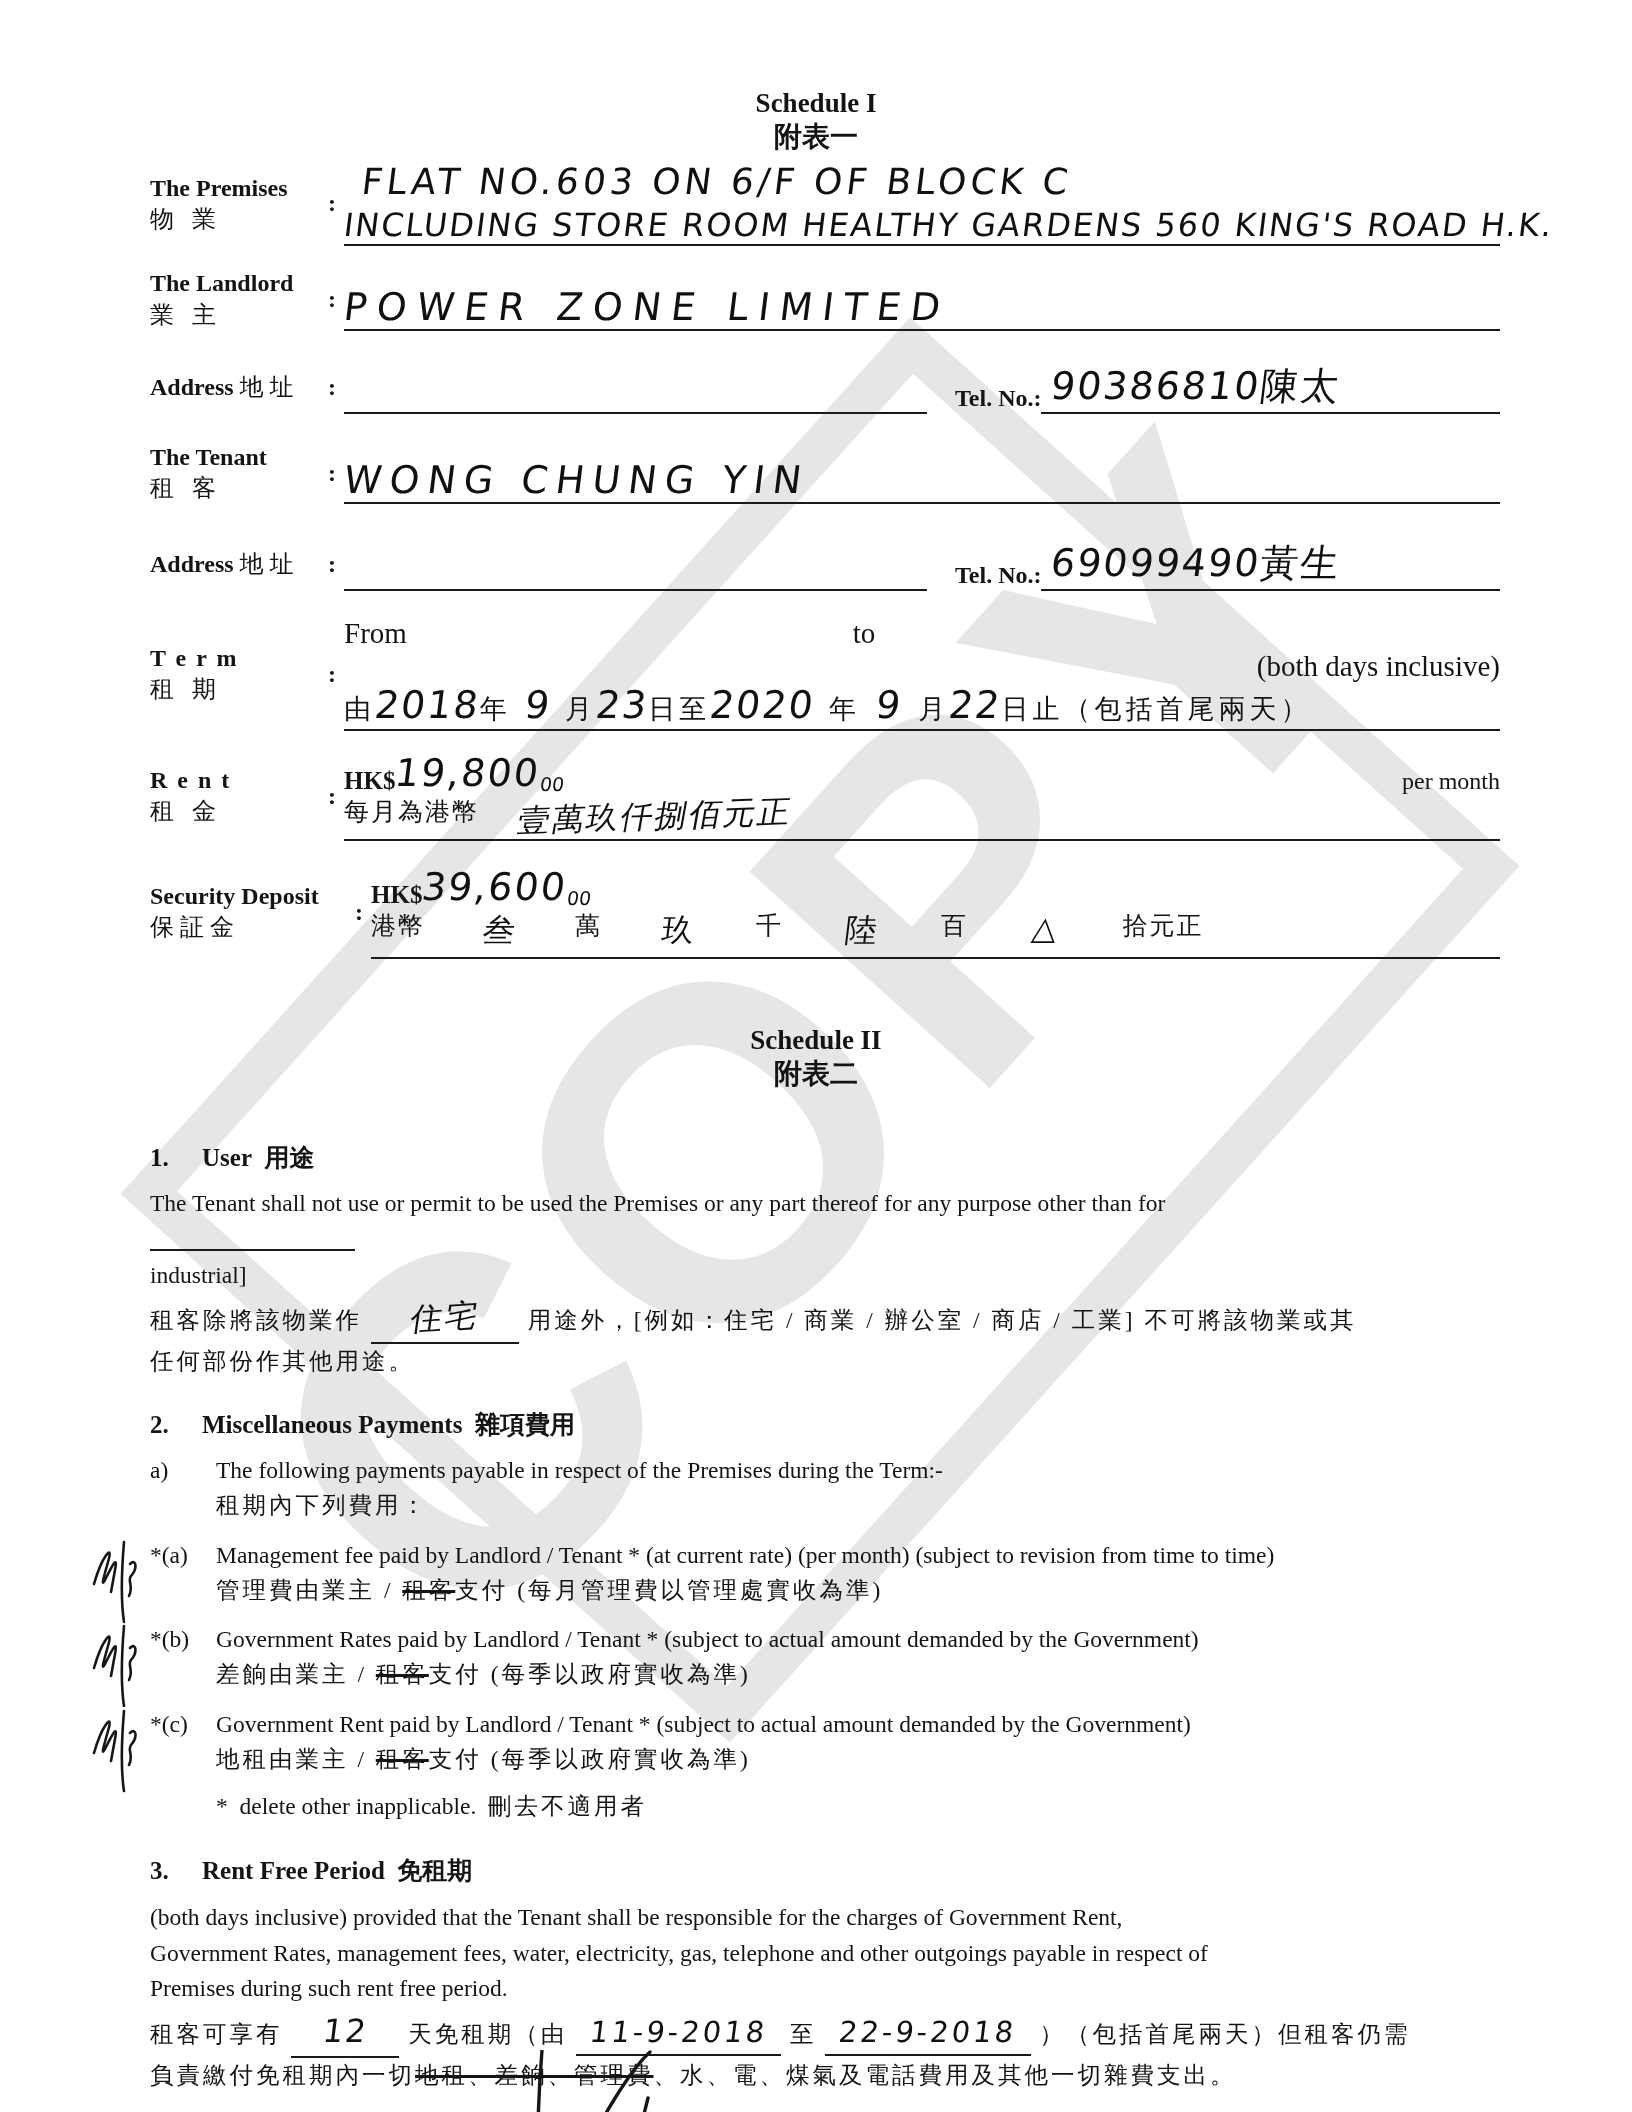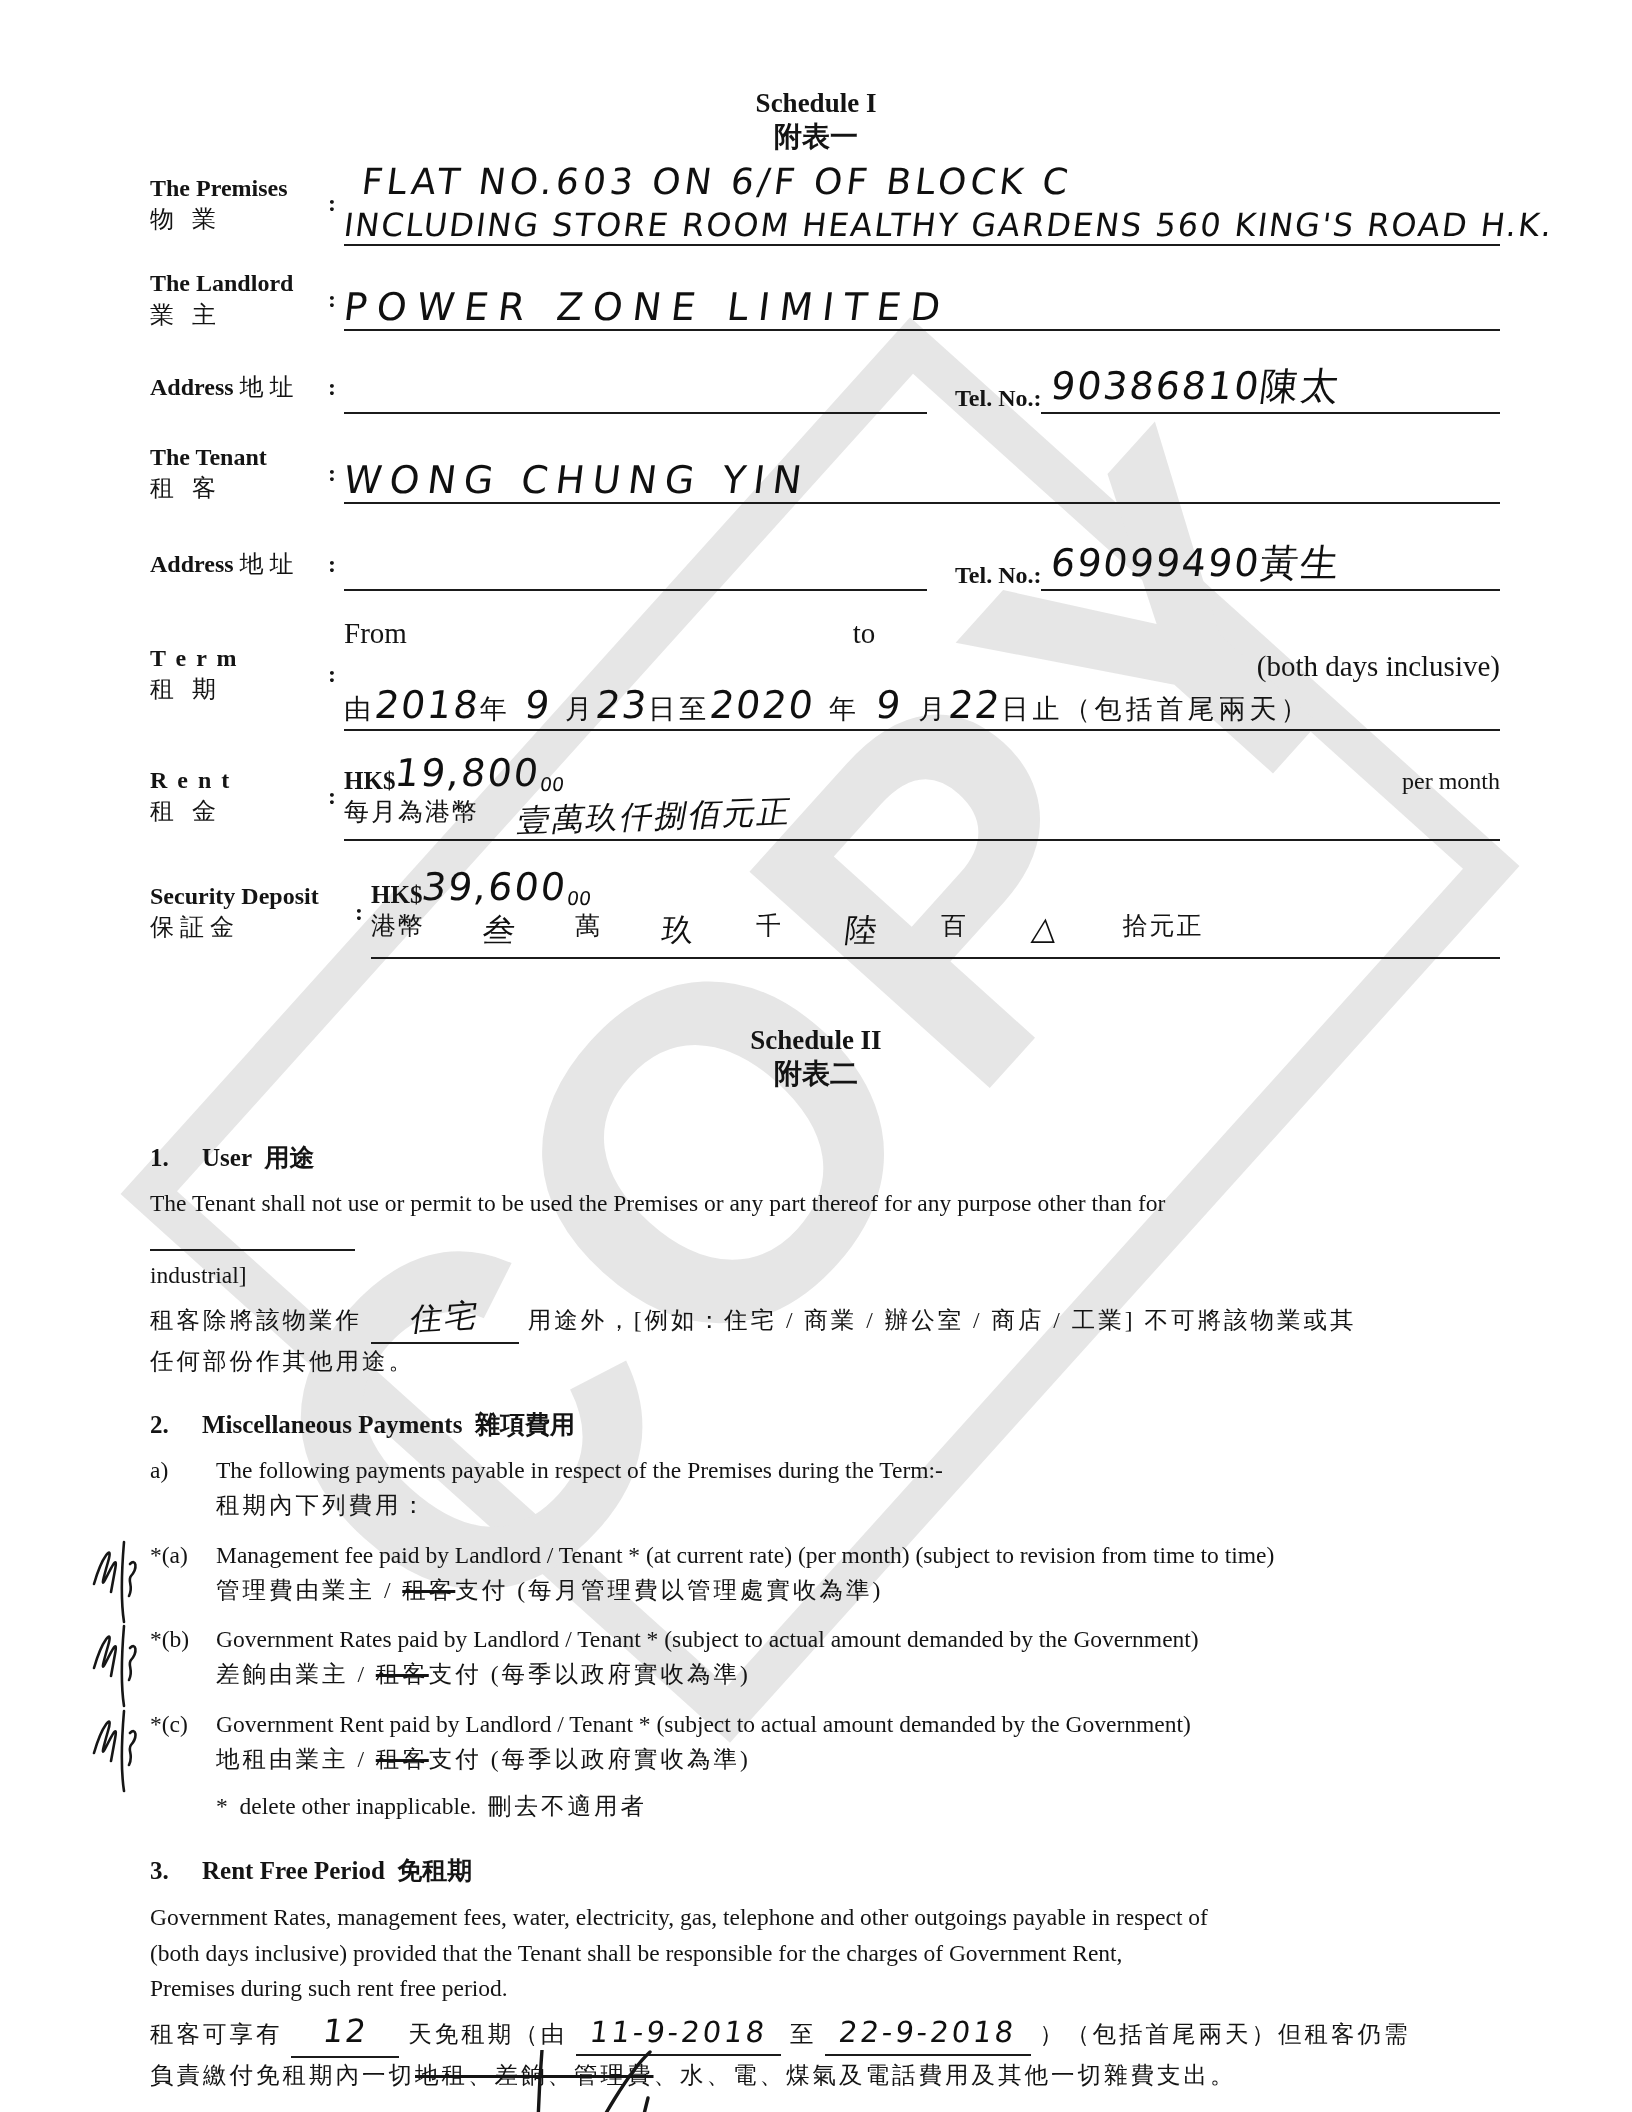--- a/index.html
+++ b/index.html
@@ -301,22 +301,22 @@
         <span class="zhline">刪去不適用者</span>
       </div>
     </div>
 
     <div class="sect" style="position:relative;">
       <div class="sect-head" style="margin-top:28px;">
         <span class="sect-num">3.</span>
         <span><span>Rent Free Period</span>&nbsp;
         <span>免租期</span></span>
       </div>
+      <div class="pline">(both days inclusive) provided that the Tenant shall be responsible for the charges of Government Rent,</div>
       <div class="pline">Government Rates, management fees, water, electricity, gas, telephone and other outgoings payable in respect of</div>
-      <div class="pline">(both days inclusive) provided that the Tenant shall be responsible for the charges of Government Rent,</div>
       <div class="pline">Premises during such rent free period.</div>
       <div class="pline zhline">
         <span>租客可享有</span>
         <span class="fill" style="min-width:80px;"><span class="hw hw-med">12</span></span>
         <span>天免租期（由</span>
         <span class="fill" style="min-width:170px;"><span class="hw" style="font-size:29px;">11-9-2018</span></span>
         <span>至</span>
         <span class="fill" style="min-width:170px;"><span class="hw" style="font-size:29px;">22-9-2018</span></span>
         <span>）（包括首尾兩天）但租客仍需</span>
       </div>

